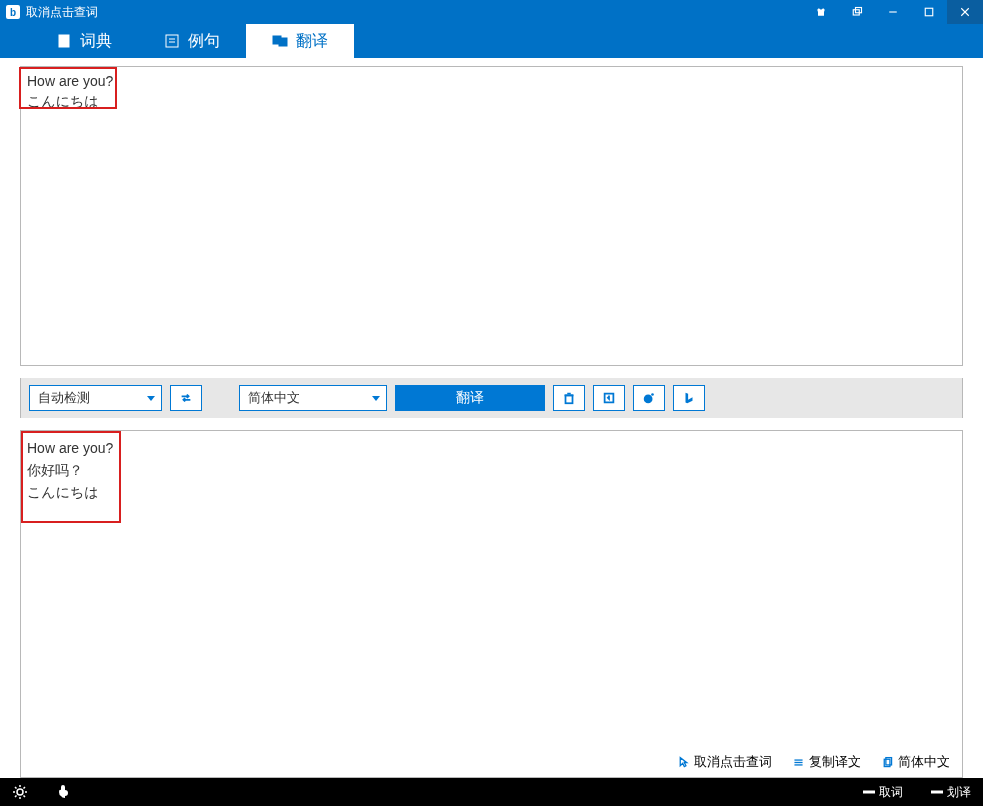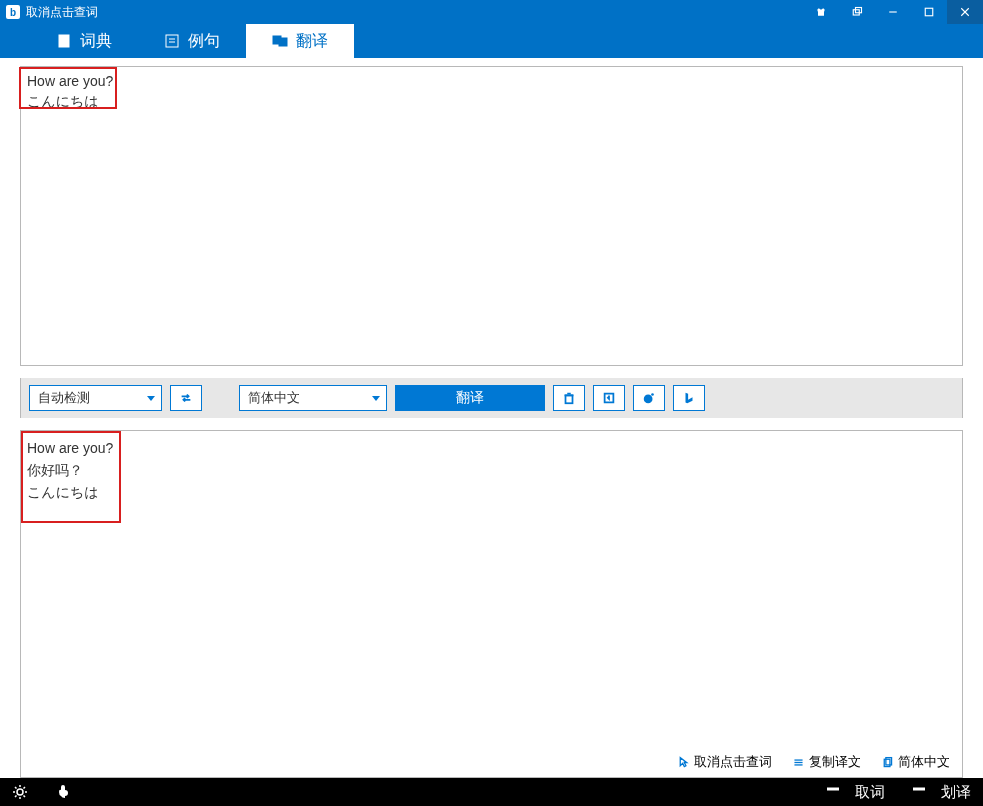--- a/index.html
+++ b/index.html
@@ -167,21 +167,21 @@
 }
 .output-links .lnk-icon { width:13px;height:13px;display:inline-flex; }
 .output-links .lnk-icon svg { stroke:#0078d4;fill:none;stroke-width:1.6; }
 
 .statusbar {
   height:28px;background:#000;color:#fff;
   display:flex;align-items:center;
   padding:0 12px;gap:28px;
 }
 .statusbar .spacer{flex:1;}
-.status-btn{display:flex;gap:16px;font-size:15px;cursor:pointer;}
+.status-btn{display:flex;align-items:center;gap:4px;font-size:12px;cursor:pointer;}
 .status-btn svg{width:12px;height:12px;stroke:#fff;fill:#fff;}
 .status-icon{width:16px;height:16px;display:flex;align-items:center;justify-content:center;cursor:pointer;}
 .status-icon svg{width:16px;height:16px;fill:#fff;}
 </style>
 </head>
 <body>
 
 <div class="titlebar">
   <div class="app-icon">b</div>
   <div class="title">取消点击查词</div>

